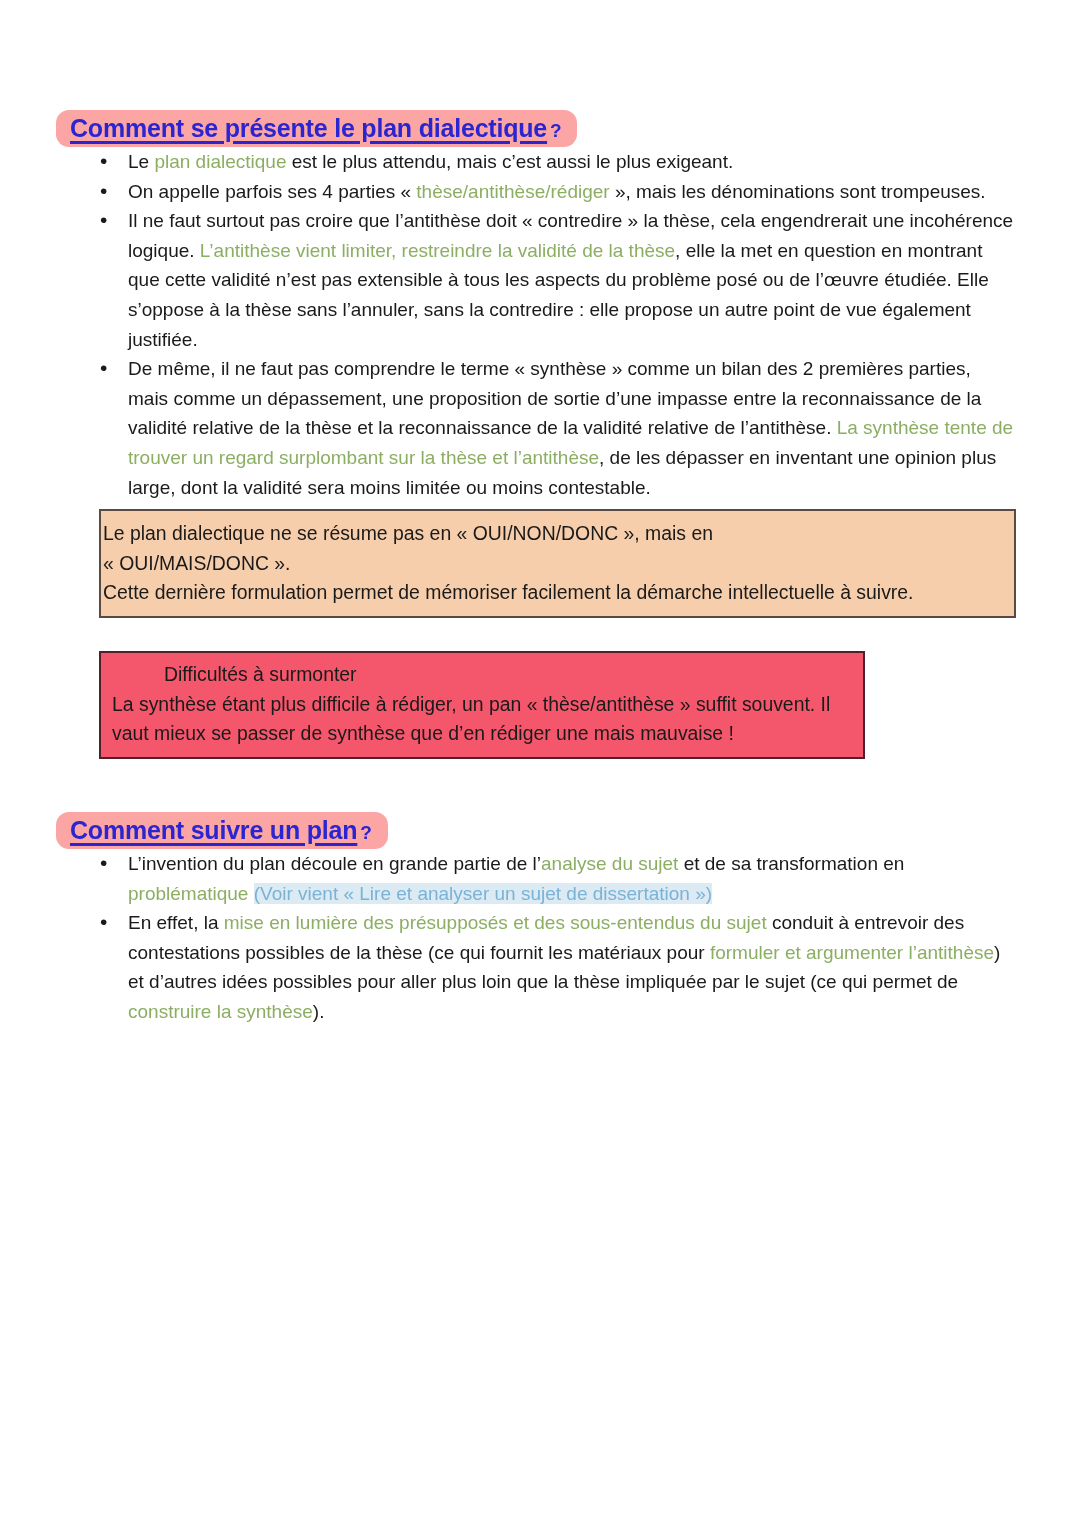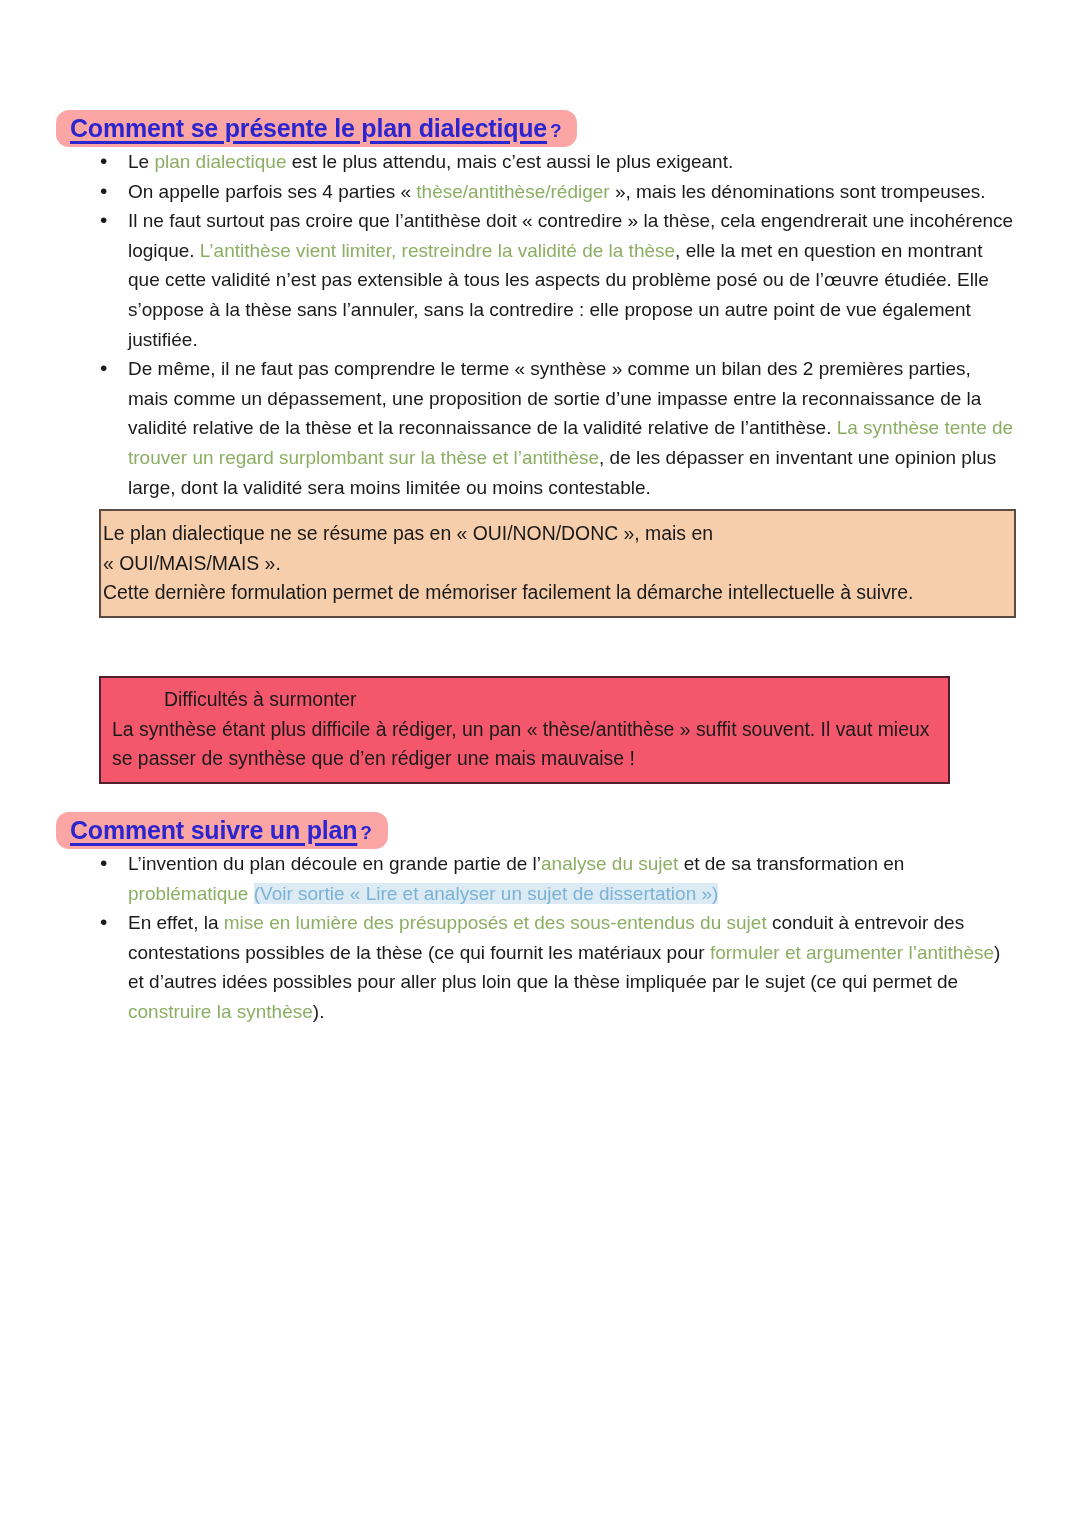--- a/index.html
+++ b/index.html
@@ -119,33 +119,33 @@
 
     <li><span>On appelle parfois ses 4 parties « </span><span class="g">thèse/antithèse/rédiger</span><span> », mais les dénominations sont trompeuses.</span></li>
 
     <li><span>Il ne faut surtout pas croire que l’antithèse doit « contredire » la thèse, cela engendrerait une incohérence logique. </span><span class="g">L’antithèse vient limiter, restreindre la validité de la thèse</span><span>, elle la met en question en montrant que cette validité n’est pas extensible à tous les aspects du problème posé ou de l’œuvre étudiée. Elle s’oppose à la thèse sans l’annuler, sans la contredire : elle propose un autre point de vue également justifiée.</span></li>
 
     <li><span>De même, il ne faut pas comprendre le terme « synthèse » comme un bilan des 2 premières parties, mais comme un dépassement, une proposition de sortie d’une impasse entre la reconnaissance de la validité relative de la thèse et la reconnaissance de la validité relative de l’antithèse. </span><span class="g">La synthèse tente de trouver un regard surplombant sur la thèse et l’antithèse</span><span>, de les dépasser en inventant une opinion plus large, dont la validité sera moins limitée ou moins contestable.</span></li>
   </ul>
 
   <div class="box box-orange" style="left:99px; top:509px; width:917px;">
     <p>Le plan dialectique ne se résume pas en « OUI/NON/DONC », mais en</p>
-    <p>« OUI/MAIS/MAIS ».</p>
+    <p>« OUI/MAIS/DONC ».</p>
     <p>Cette dernière formulation permet de mémoriser facilement la démarche intellectuelle à suivre.</p>
   </div>
 
-  <div class="box box-red" style="left:99px; top:651px; width:851px;margin-top:25px;">
+  <div class="box box-red" style="left:99px; top:651px; width:766px;">
     <p class="red-title">Difficultés à surmonter</p>
     <p>La synthèse étant plus difficile à rédiger, un pan « thèse/antithèse » suffit souvent. Il vaut mieux se passer de synthèse que d’en rédiger une mais mauvaise !</p>
   </div>
 
   <div class="heading-wrap" style="left:56px; top:812px;">
     <span class="heading"><span class="h-main">Comment suivre un plan</span><span class="h-q">?</span></span>
   </div>
 
   <ul class="bullets" style="left:90px; top:849px; width:925px;">
 
-    <li><span>L’invention du plan découle en grande partie de l’</span><span class="g">analyse du sujet</span><span> et de sa transformation en </span><span class="g">problématique</span><span>  </span><span class="b">(Voir sortie « Lire et analyser un sujet de dissertation »)</span></li>
+    <li><span>L’invention du plan découle en grande partie de l’</span><span class="g">analyse du sujet</span><span> et de sa transformation en </span><span class="g">problématique</span><span>  </span><span class="b">(Voir vient « Lire et analyser un sujet de dissertation »)</span></li>
 
     <li><span>En effet, la </span><span class="g">mise en lumière des présupposés et des sous-entendus du sujet</span><span> conduit à entrevoir des contestations possibles de la thèse (ce qui fournit les matériaux pour </span><span class="g">formuler et argumenter l’antithèse</span><span>) et d’autres idées possibles pour aller plus loin que la thèse impliquée par le sujet (ce qui permet de </span><span class="g">construire la synthèse</span><span>).</span></li>
   </ul>
 
 </div>
 
 </body></html>

